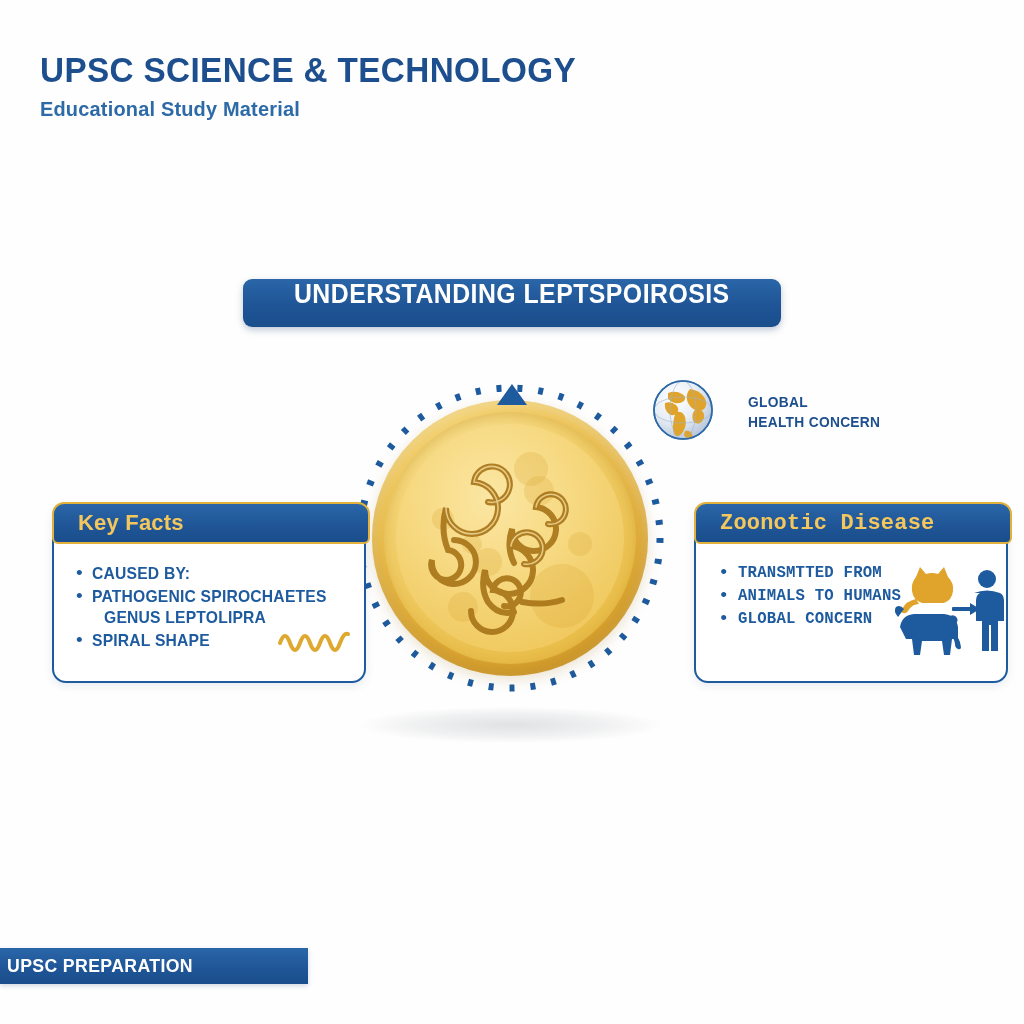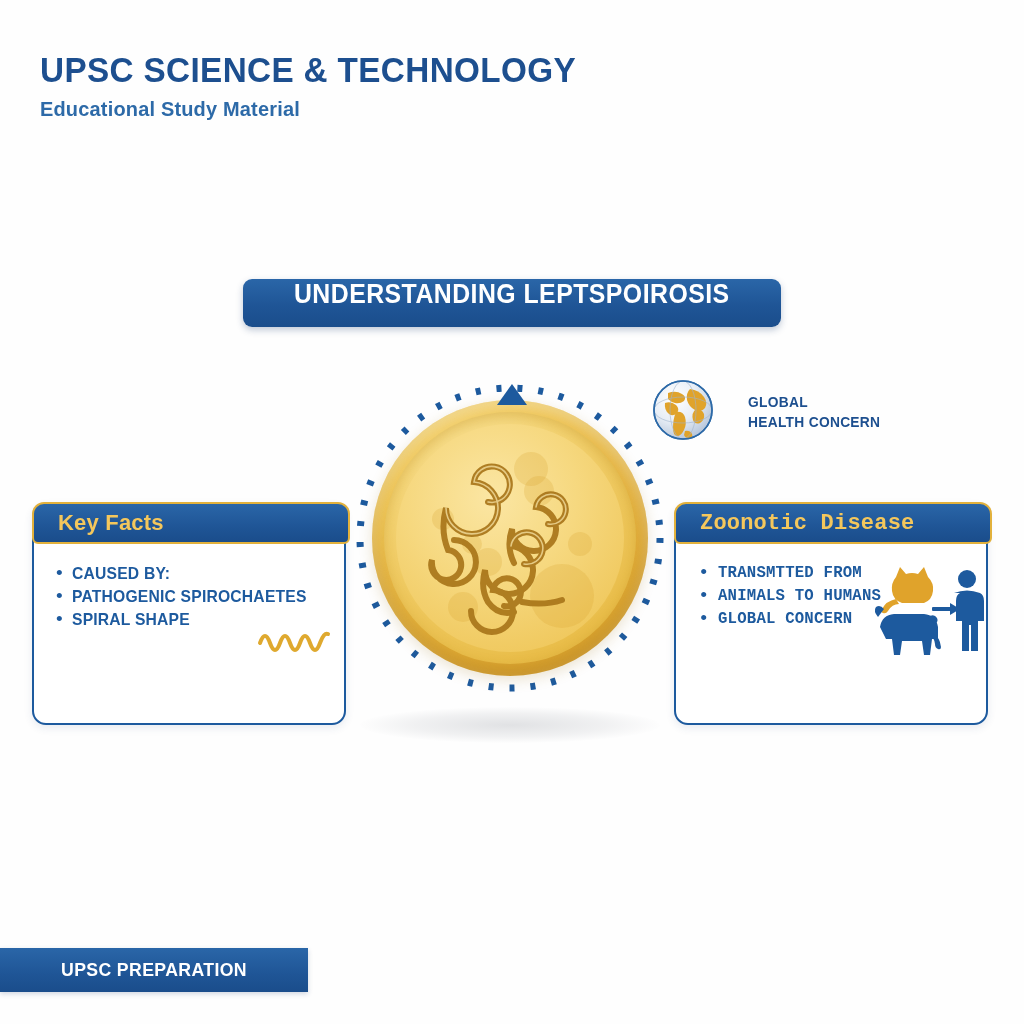--- a/index.html
+++ b/index.html
@@ -177,26 +177,27 @@
     letter-spacing: 0.3px;
     transform: scaleX(0.95);
     transform-origin: left top;
   }
 
   
   .info-card {
     position: absolute;
     top: 503px;
     width: 314px;
-    height: 222px;
+    height: 180px;
     background: #ffffff;
     border: 2.5px solid #1d5a9e;
     border-radius: 14px;
     box-sizing: border-box;
     box-shadow: 0 3px 8px rgba(40,70,120,0.10);
+    margin-left: 20px;
   }
   #card-left  { left: 32px; }
   #card-right { left: 674px; font-family: Liberation Mono, monospace; }
 
   .card-header {
     position: absolute;
     left: -2px;
     top: -3px;
     width: 318px;
     height: 42px;
@@ -261,25 +262,25 @@
     position: absolute;
     left: 196px;
     top: 50px;
     width: 112px;
     height: 112px;
   }
 
   
   .footer-bar {
     position: absolute;
-    height: 44px;
+    height: 36px;
     background: linear-gradient(180deg, #2a66a8 0%, #1f5596 60%, #1a4d8b 100%);
     display: flex;
     align-items: center;
-    justify-content: center;
+    justify-content: flex-start;
     box-shadow: 0 2px 5px rgba(30,60,110,0.20);
   }
   #footer-left  { left: 0;   top: 948px; width: 308px; }
   #footer-right { left: 706px; top: 948px; width: 318px; }
   .footer-text {
     color: #ffffff;
     font-size: 19px;
     font-weight: bold;
     letter-spacing: 0.4px;
     transform: scaleX(0.93);
@@ -377,20 +378,23 @@
 
       <div class="bullet-row">
         <span class="bullet-dot">•</span>
         <span class="bullet-text">CAUSED BY:</span>
       </div>
 
       <div class="bullet-row">
         <span class="bullet-dot">•</span>
         <span class="bullet-text">PATHOGENIC SPIROCHAETES</span>
       </div>
+      <div class="bullet-row cont-row">
+        <span class="bullet-text cont">GENUS LEPTOLIPRA</span>
+      </div>
 
       <div class="bullet-row">
         <span class="bullet-dot">•</span>
         <span class="bullet-text">SPIRAL SHAPE</span>
       </div>
     </div>
 
     <svg id="squiggle-icon" viewBox="0 0 82 30">
       <path d="M4,20 q5,-14 10,0 q5,14 10,0 q5,-14 10,0 q5,14 10,0 q5,-14 10,0 q5,14 10,0 q4,-11 8,-9" fill="none" stroke="#dfa92f" stroke-width="4" stroke-linecap="round"></path>
     </svg>

